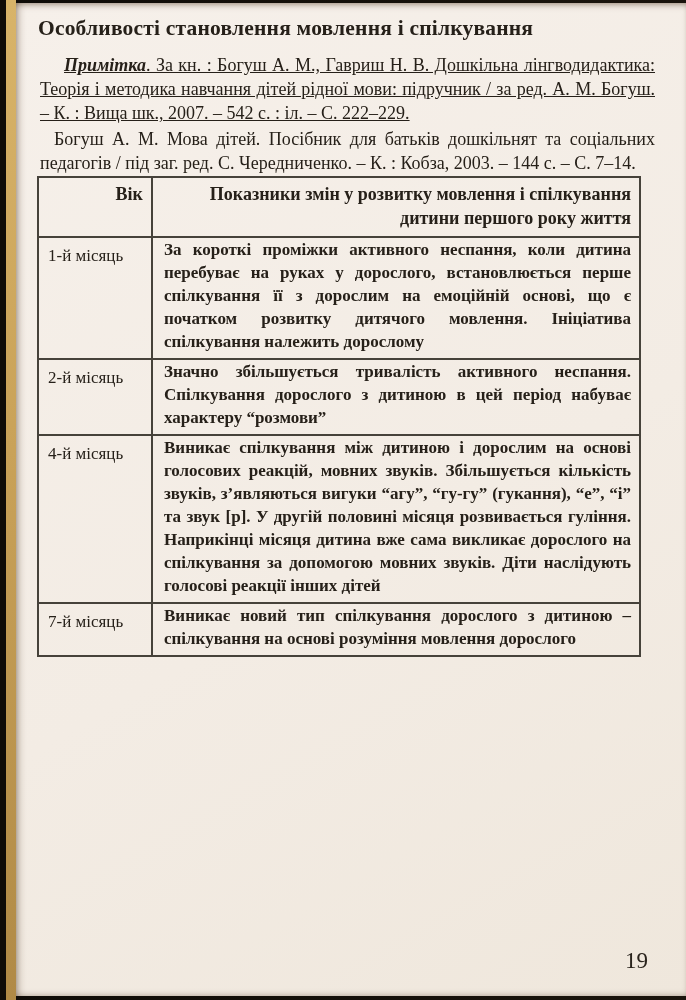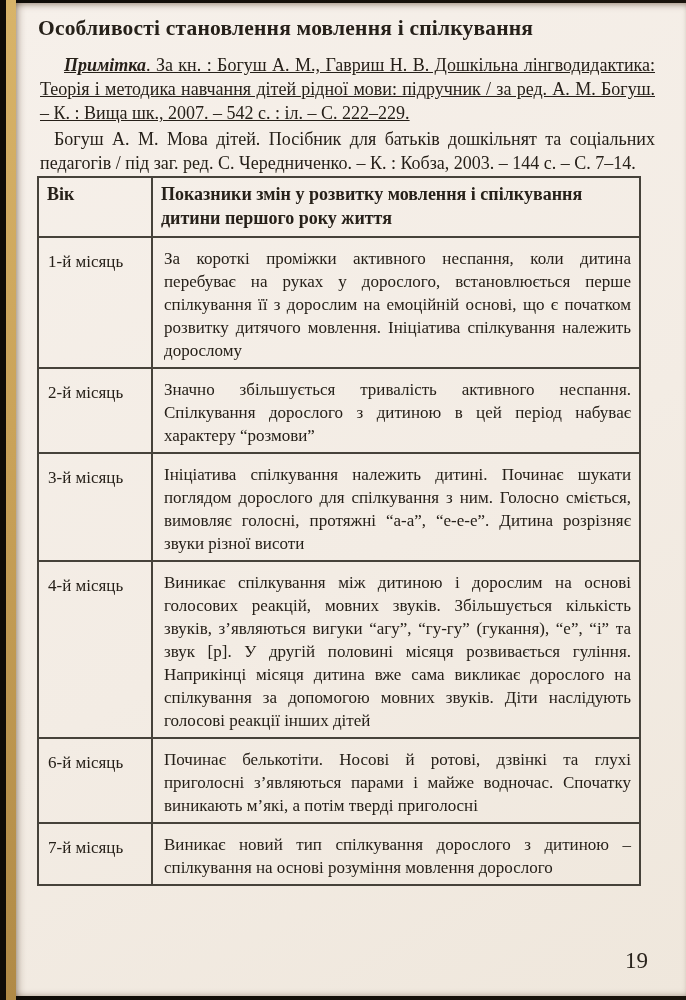--- a/index.html
+++ b/index.html
@@ -51,32 +51,33 @@
   table.dev th, table.dev td{
     border:2px solid #46423a;
     vertical-align:top;
     font-size:17px;
     line-height:23px;
   }
   th.col-age{width:96px;}
   table.dev th{
     font-weight:bold;
     font-size:18px;
-    text-align:left;
+    text-align:right;
     padding:5px 8px 6px;
     line-height:23.5px;
   }
   td.age{
-    padding:12px 4px 4px 9px;
+    padding:6px 4px 4px 9px;
     white-space:nowrap;
     margin-left:48px;
   }
   td.ind{
-    padding:9px 8px 5px 11px;
+    padding:0 8px 5px 11px;
     text-align:justify;
+    font-weight:bold;
   }
   .page-number{
     position:absolute;
     right:38px;bottom:22px;
     font-size:23px;
     color:#2a241d;
   }
 </style>
 </head>
 <body>
@@ -102,30 +103,22 @@
       <tbody>
         <tr>
           <td class="age">1-й місяць</td>
           <td class="ind">За короткі проміжки активного неспання, коли дитина перебуває на руках у дорослого, встановлюється перше спілкування її з дорослим на емоційній основі, що є початком розвитку дитячого мовлення. Ініціатива спілкування належить дорослому</td>
         </tr>
         <tr>
           <td class="age">2-й місяць</td>
           <td class="ind">Значно збільшується тривалість активного неспання. Спілкування дорослого з дитиною в цей період набуває характеру “розмови”</td>
         </tr>
         <tr>
-          <td class="age">3-й місяць</td>
-          <td class="ind">Ініціатива спілкування належить дитині. Починає шукати поглядом дорослого для спілкування з ним. Голосно сміється, вимовляє голосні, протяжні “а-а”, “е-е-е”. Дитина розрізняє звуки різної висоти</td>
-        </tr>
-        <tr>
           <td class="age">4-й місяць</td>
           <td class="ind">Виникає спілкування між дитиною і дорослим на основі голосових реакцій, мовних звуків. Збільшується кількість звуків, з’являються вигуки “агу”, “гу-гу” (гукання), “е”, “і” та звук [р]. У другій половині місяця розвивається гуління. Наприкінці місяця дитина вже сама викликає дорослого на спілкування за допомогою мовних звуків. Діти наслідують голосові реакції інших дітей</td>
-        </tr>
-        <tr>
-          <td class="age">6-й місяць</td>
-          <td class="ind">Починає белькотіти. Носові й ротові, дзвінкі та глухі приголосні з’являються парами і майже водночас. Спочатку виникають м’які, а потім тверді приголосні</td>
         </tr>
         <tr>
           <td class="age">7-й місяць</td>
           <td class="ind">Виникає новий тип спілкування дорослого з дитиною – спілкування на основі розуміння мовлення дорослого</td>
         </tr>
       </tbody>
     </table>
 
     <div class="page-number">19</div>
 

